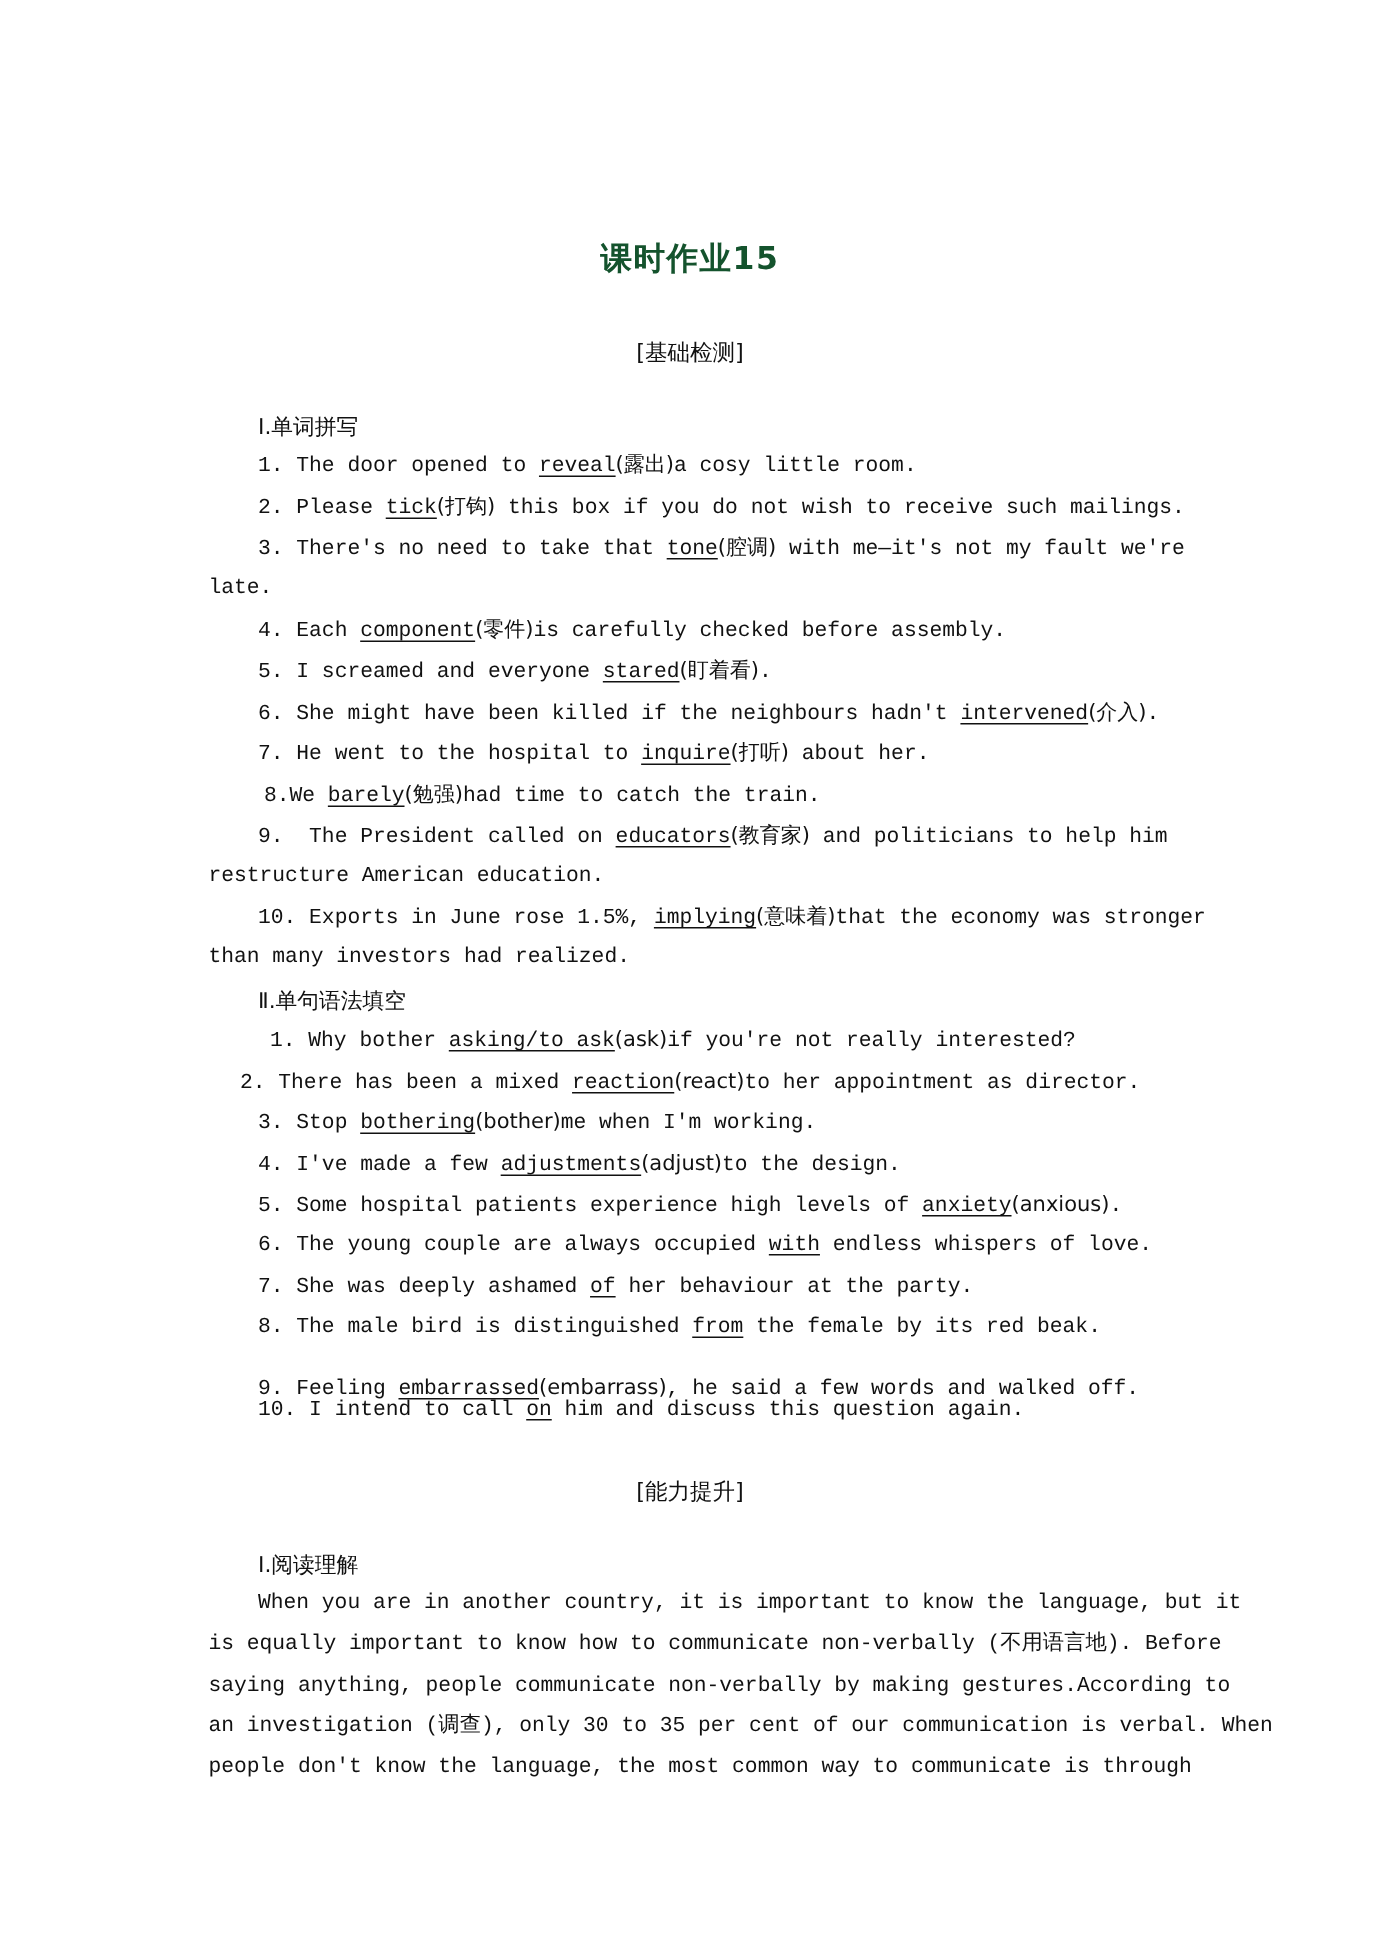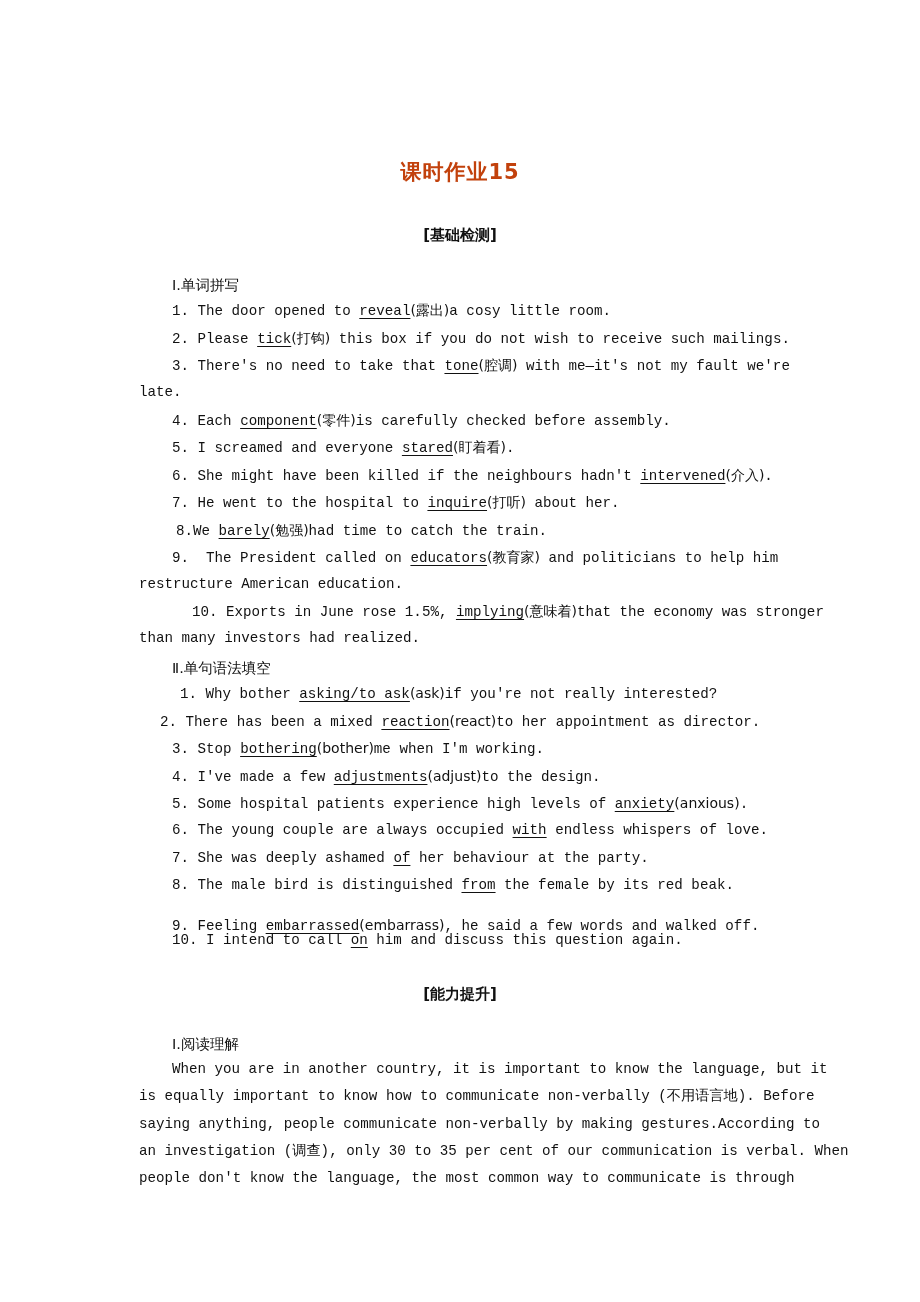--- a/index.html
+++ b/index.html
@@ -1,22 +1,22 @@
 <!DOCTYPE html>
 <html><head>
   <meta charset="utf-8">
   <style>
     html, body { margin: 0; padding: 0; background: #ffffff; }
     body { width: 920px; height: 1302px; position: relative; overflow: hidden;
       font-family: "Liberation Mono", "DejaVu Sans Mono", monospace; color: #111; }
     .page { position: absolute; left: 0; top: 0; width: 920px; height: 1302px; }
     .title { position: absolute; top: 158px; left: 0; width: 920px; text-align: center;
-      color: #c2410c; font-family: "DejaVu Sans", sans-serif; font-size: 21px; font-weight: bold; letter-spacing: 1px; }
+      color: #14532d; font-family: "DejaVu Sans", sans-serif; font-size: 21px; font-weight: bold; letter-spacing: 1px; }
     .section-head { position: absolute; left: 0; width: 920px; text-align: center;
-      font-family: "DejaVu Sans", sans-serif; font-size: 15px; font-weight: bold; }
+      font-family: "DejaVu Sans", sans-serif; font-size: 15px; font-weight: normal; }
     .line { position: absolute; white-space: pre; font-size: 14.2px; line-height: 20px; }
     .sub { font-family: "DejaVu Sans", sans-serif; font-size: 14.5px; }
     .ans { text-decoration: underline; text-underline-offset: 3px; }
     .cn { font-family: "DejaVu Sans", sans-serif; font-size: 14px; }
   </style>
 </head>
 <body>
 
 <div class="page">
   <div class="title">课时作业15</div>
@@ -28,21 +28,21 @@
       <div class="line" style="left: 172px; top: 328px; text-align: center;"><span>2.</span><span> Please </span><span class="ans">tick</span><span class="cn">(打钩)</span><span> this box if you do not wish to receive such mailings.</span></div>
       <div class="line" style="left: 172px; top: 355px;"><span>3.</span><span> There's no need to take that </span><span class="ans">tone</span><span class="cn">(腔调)</span><span> with me—it's not my fault we're</span></div>
       <div class="line" style="left: 139px; top: 382px;">late.</div>
       <div class="line" style="left: 172px; top: 410px;"><span>4.</span><span> Each </span><span class="ans">component</span><span class="cn">(零件)</span><span>is carefully checked before assembly.</span></div>
       <div class="line" style="left: 172px; top: 437px;"><span>5.</span><span> I screamed and everyone </span><span class="ans">stared</span><span class="cn">(盯着看)</span><span>.</span></div>
       <div class="line" style="left: 172px; top: 465px;"><span>6.</span><span> She might have been killed if the neighbours hadn't </span><span class="ans">intervened</span><span class="cn">(介入)</span><span>.</span></div>
       <div class="line" style="left: 172px; top: 492px;"><span>7.</span><span> He went to the hospital to </span><span class="ans">inquire</span><span class="cn">(打听)</span><span> about her.</span></div>
       <div class="line" style="left: 176px; top: 520px;"><span>8.</span><span>We </span><span class="ans">barely</span><span class="cn">(勉强)</span><span>had time to catch the train.</span></div>
       <div class="line" style="left: 172px; top: 547px;"><span>9.</span><span>  The President called on </span><span class="ans">educators</span><span class="cn">(教育家)</span><span> and politicians to help him</span></div>
       <div class="line" style="left: 139px; top: 574px;">restructure American education.</div>
-      <div class="line" style="left: 172px; top: 601px; margin-left: 20px;"><span>10.</span><span> Exports in June rose 1.5%, </span><span class="ans">implying</span><span class="cn">(意味着)</span><span>that the economy was stronger</span></div>
+      <div class="line" style="left: 172px; top: 601px;"><span>10.</span><span> Exports in June rose 1.5%, </span><span class="ans">implying</span><span class="cn">(意味着)</span><span>that the economy was stronger</span></div>
       <div class="line" style="left: 139px; top: 628px;">than many investors had realized.</div>
     </div>
 
   <div class="line sub" style="left:172px;top:658px">Ⅱ.单句语法填空</div>
   <div id="part2">
       <div class="line" style="left: 180px; top: 683px;"><span>1.</span><span> Why bother </span><span class="ans">asking/to ask</span><span class="cn">(ask)</span><span>if you're not really interested?</span></div>
       <div class="line" style="left: 160px; top: 711px;"><span>2.</span><span> There has been a mixed </span><span class="ans">reaction</span><span class="cn">(react)</span><span>to her appointment as director.</span></div>
       <div class="line" style="left: 172px; top: 738px;"><span>3.</span><span> Stop </span><span class="ans">bothering</span><span class="cn">(bother)</span><span>me when I'm working.</span></div>
       <div class="line" style="left: 172px; top: 766px;"><span>4.</span><span> I've made a few </span><span class="ans">adjustments</span><span class="cn">(adjust)</span><span>to the design.</span></div>
       <div class="line" style="left: 172px; top: 793px;"><span>5.</span><span> Some hospital patients experience high levels of </span><span class="ans">anxiety</span><span class="cn">(anxious)</span><span>.</span></div>

